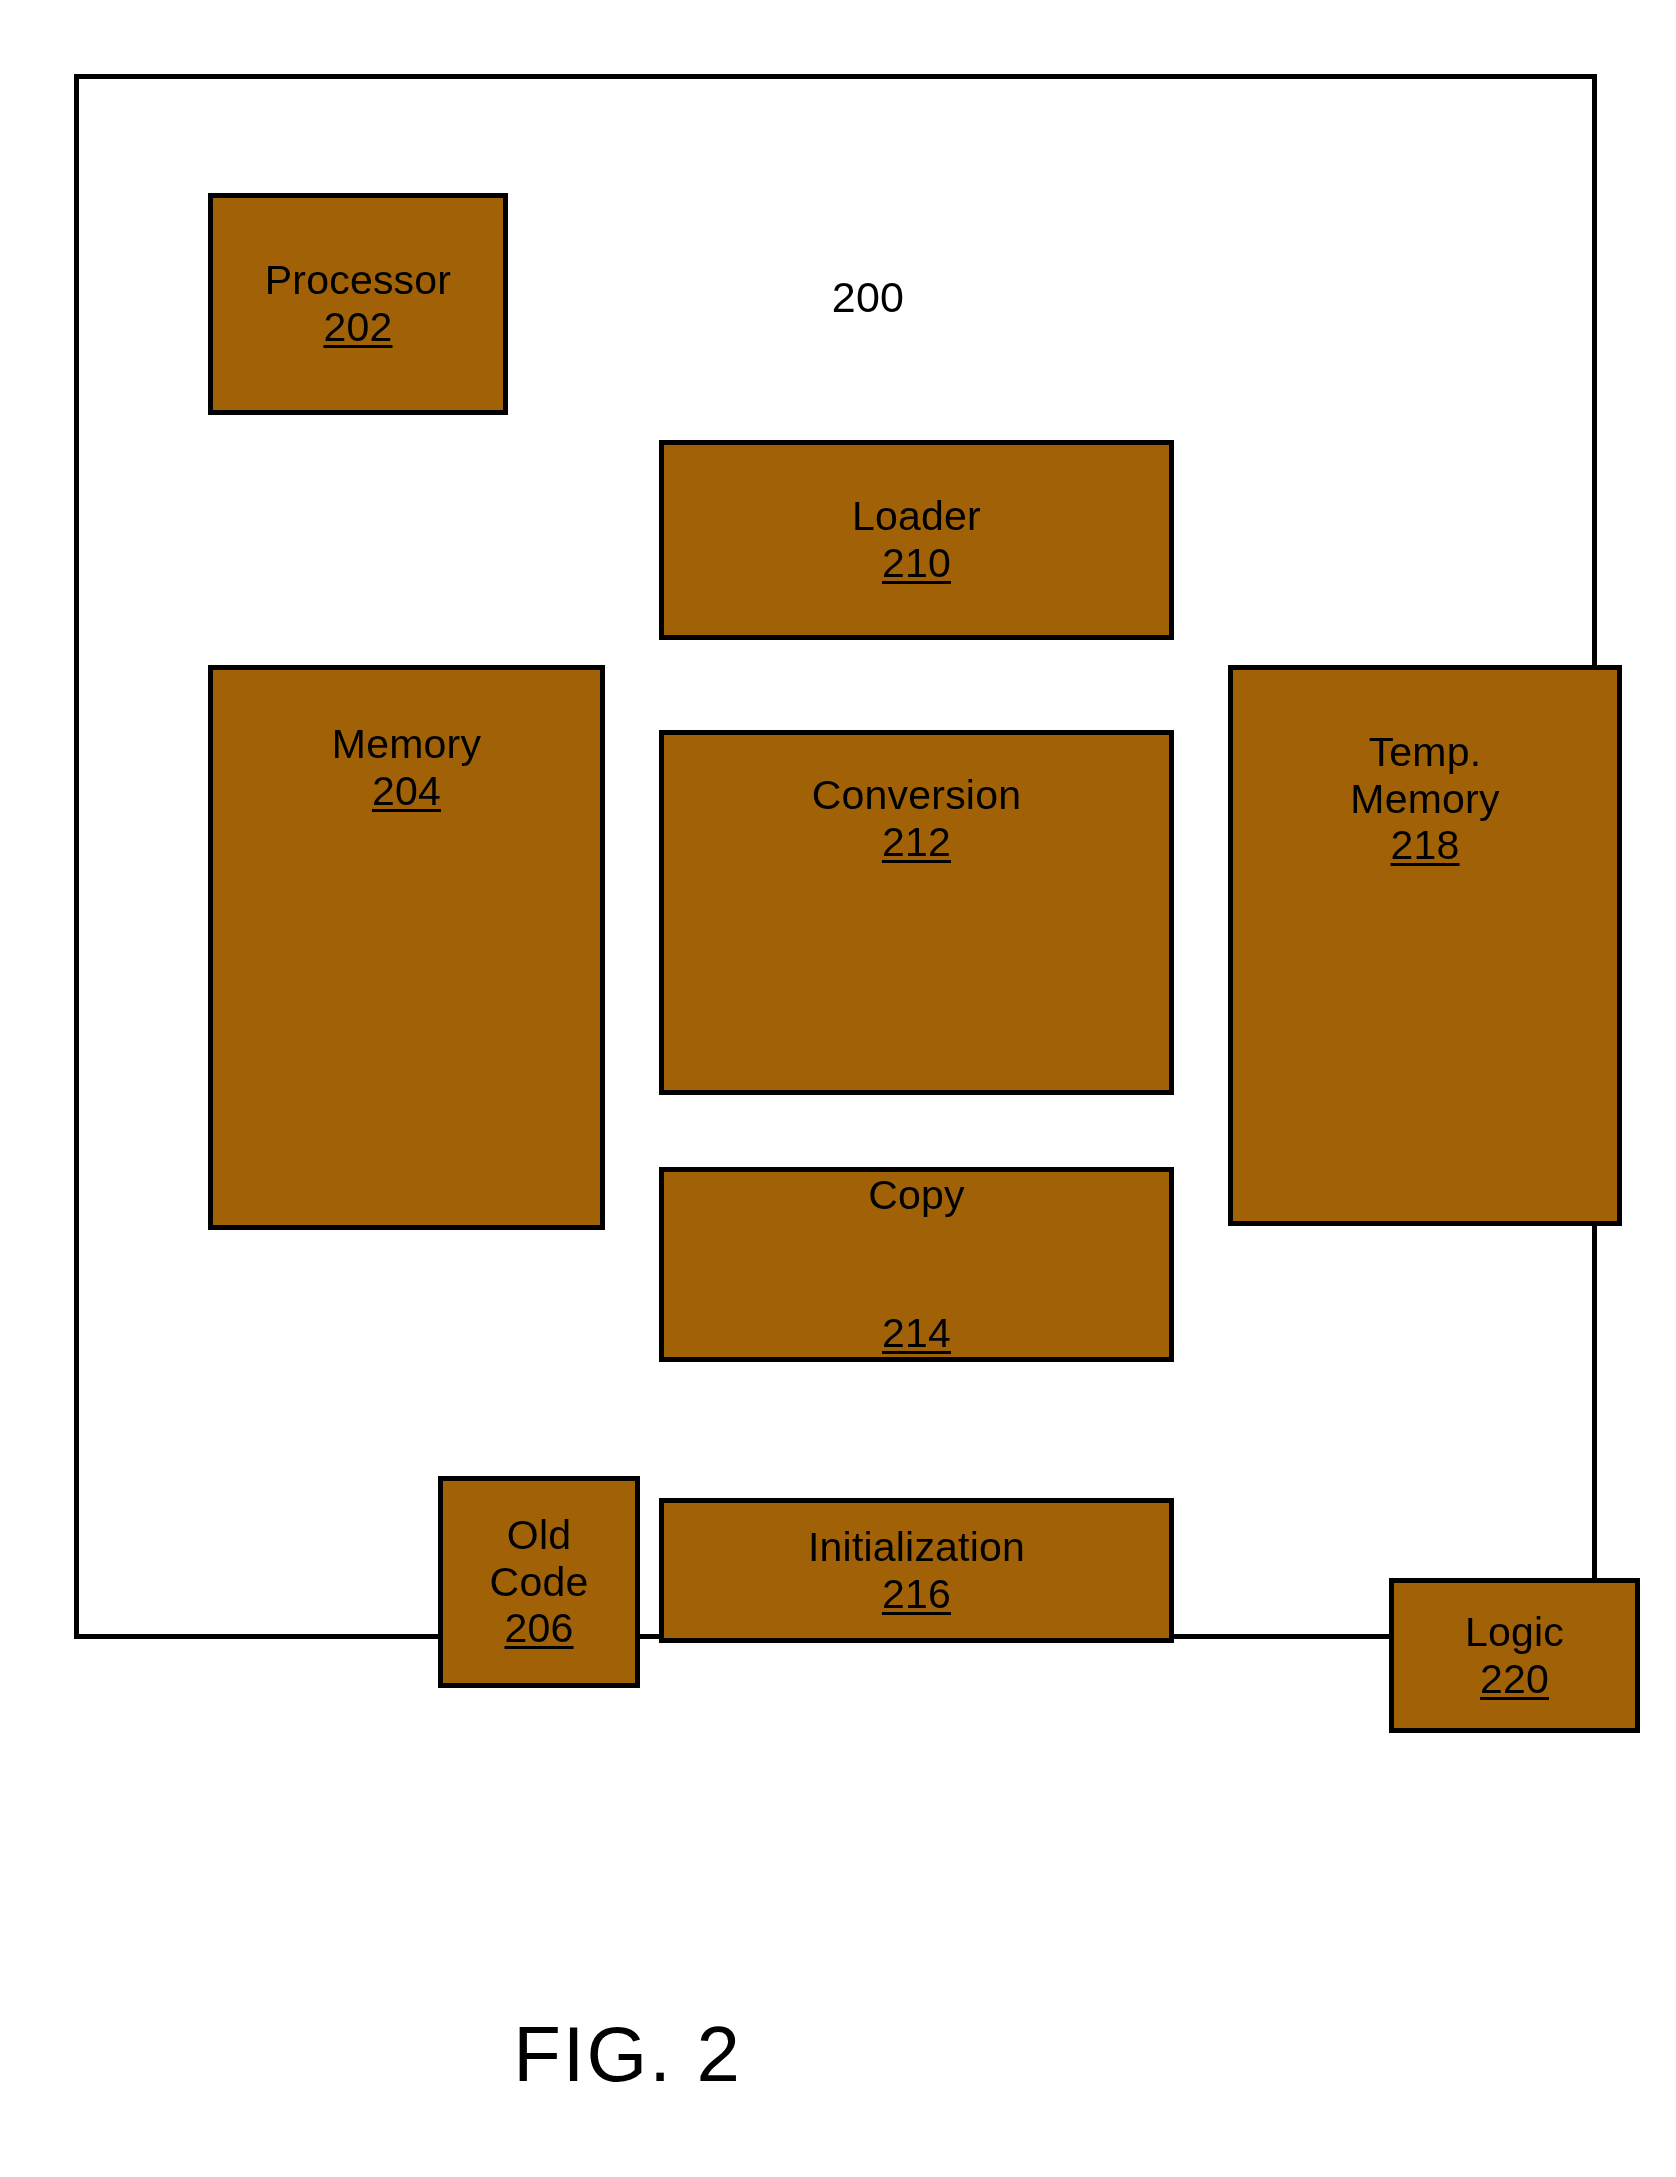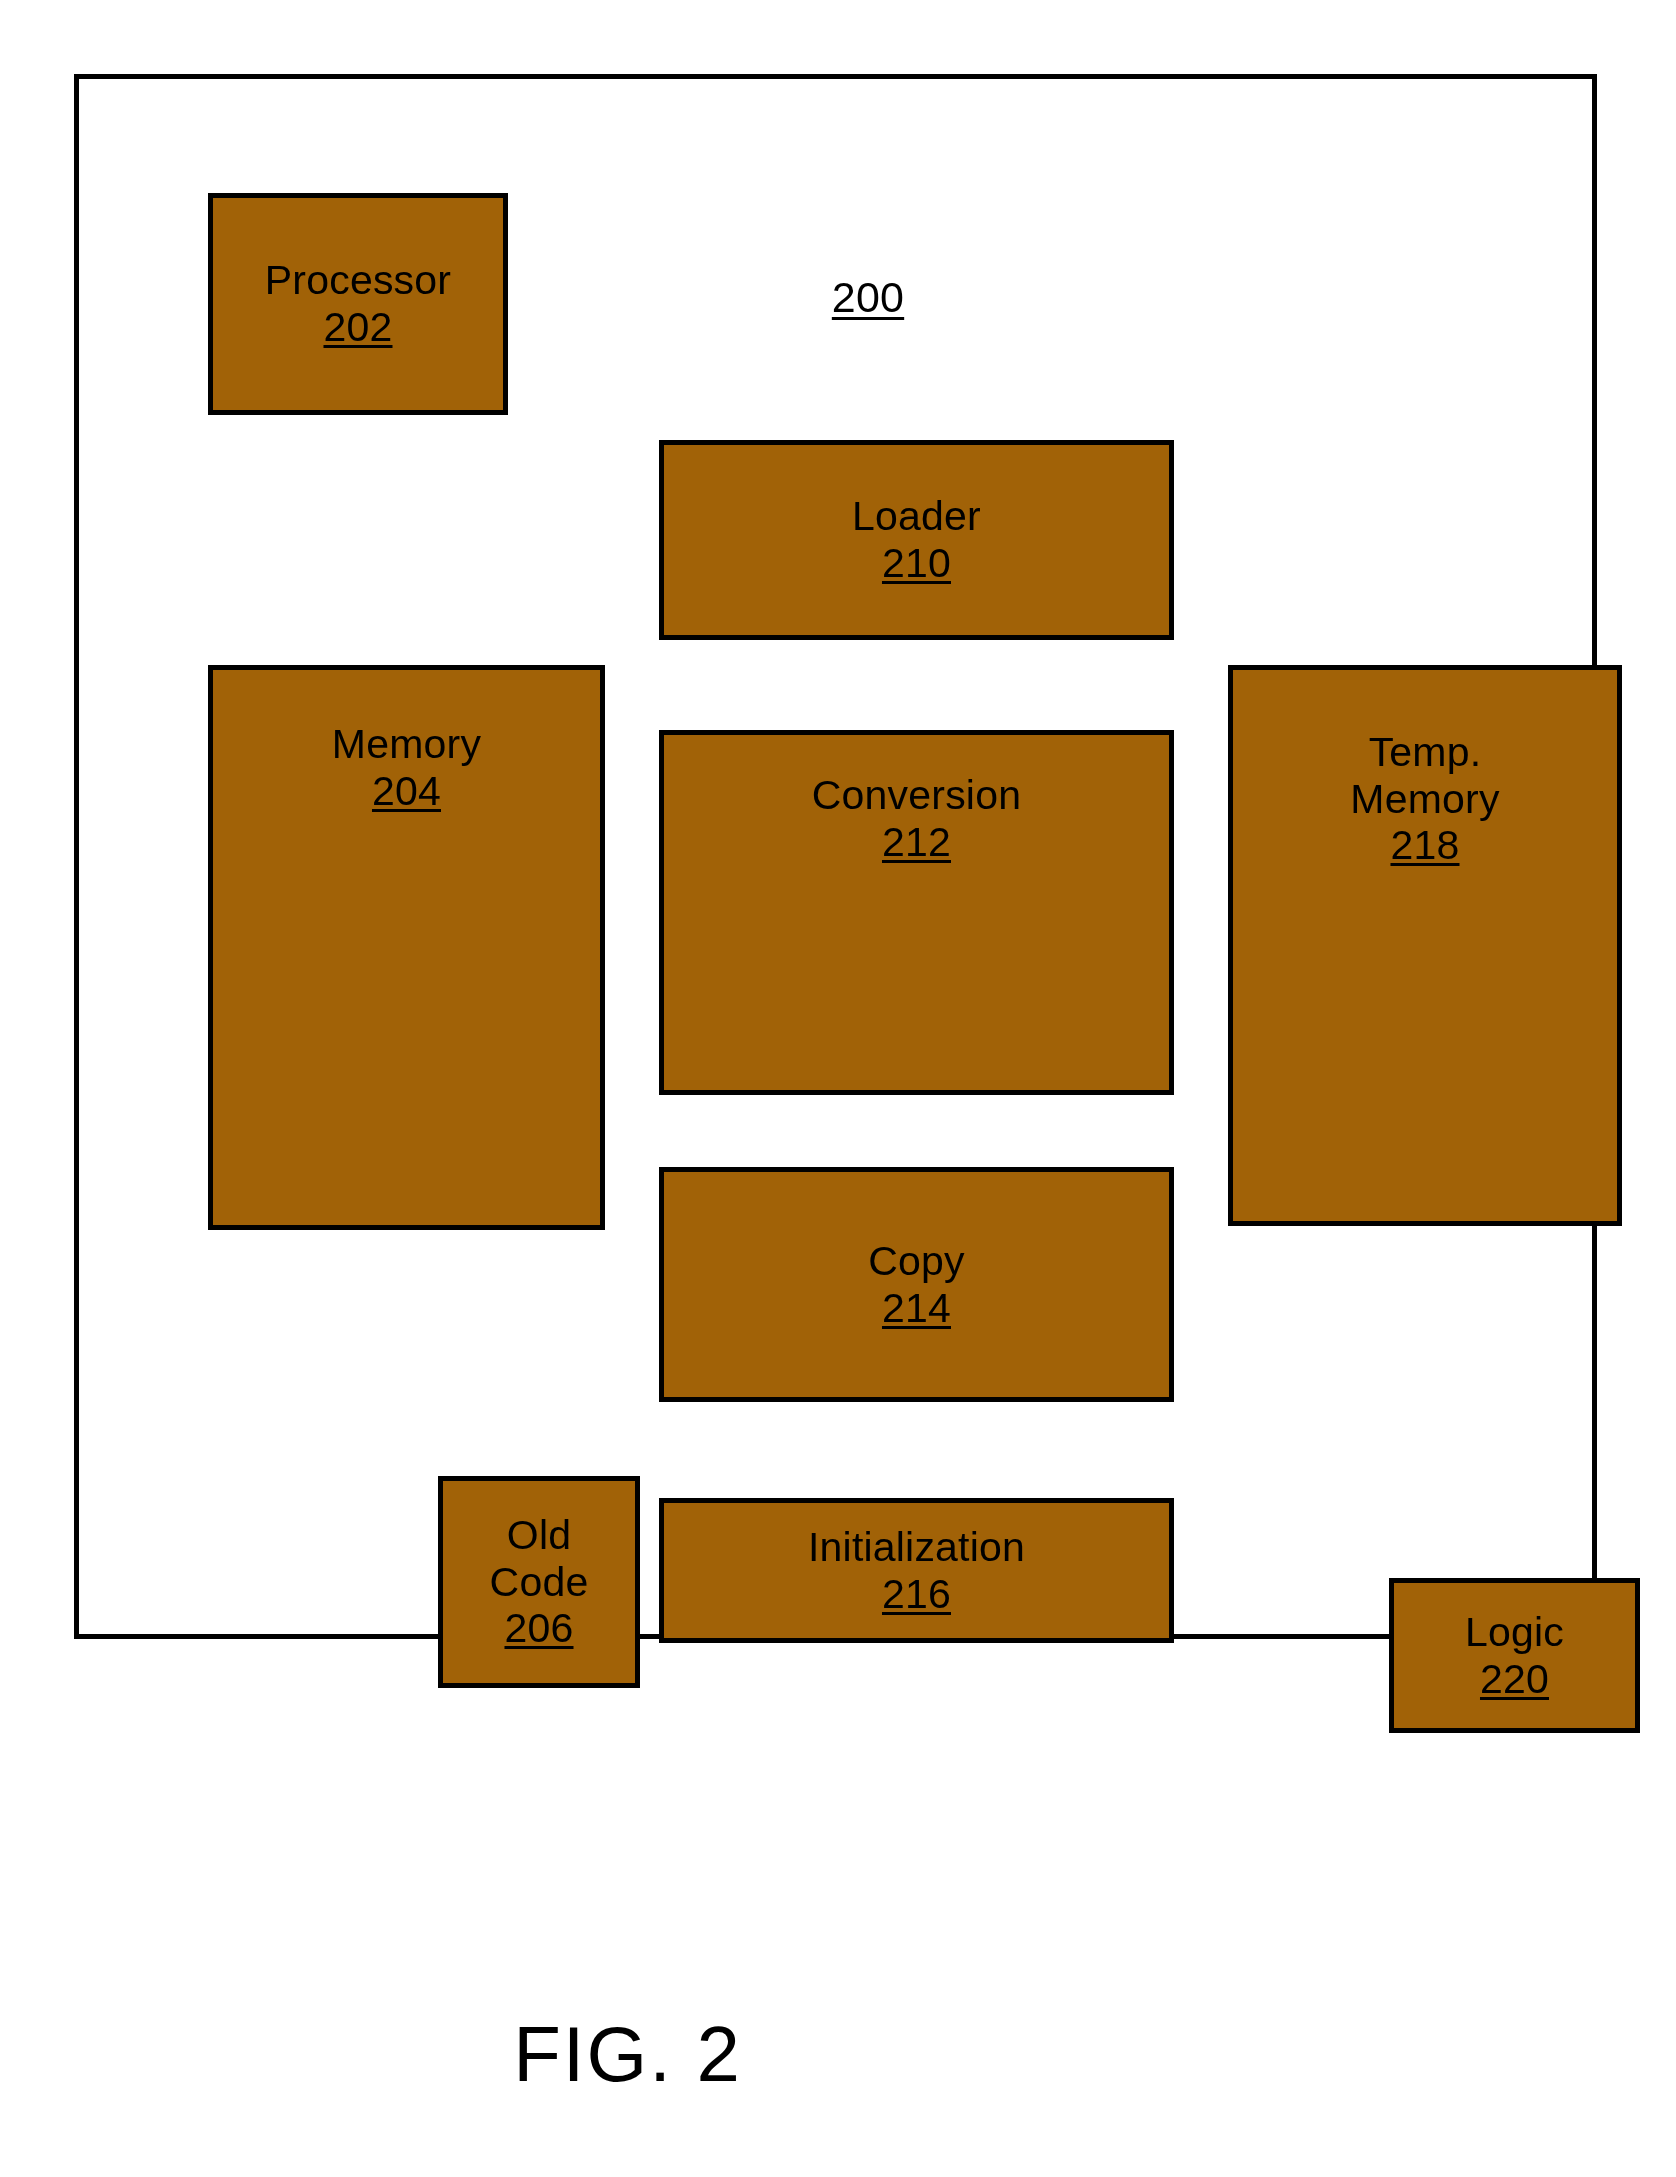--- a/index.html
+++ b/index.html
@@ -66,39 +66,38 @@
     white-space: nowrap;
     letter-spacing: 0.2px;
   }
 
   
   #box-processor   { left: 129px;  top: 114px;  width: 300px; height: 222px; justify-content: center; }
   #box-loader      { left: 580px;  top: 361px;  width: 515px; height: 200px; justify-content: center; }
   #box-memory      { left: 129px;  top: 586px;  width: 397px; height: 565px; padding-top: 51px; }
   #box-conversion  { left: 580px;  top: 651px;  width: 515px; height: 365px; padding-top: 37px; }
   #box-tempmemory  { left: 1149px; top: 586px;  width: 394px; height: 561px; padding-top: 59px; }
-  #box-copy        { left: 580px;  top: 1088px; width: 515px; height: 235px; justify-content: center; }
+  #box-copy        { left: 580px;  top: 1088px; width: 515px; height: 195px; justify-content: space-between; }
   #box-initialization { left: 580px; top: 1419px; width: 515px; height: 145px; justify-content: center; }
 
   
   #box-oldcode  { left: 225px;  top: 806px; width: 202px; height: 212px; justify-content: center; }
   #box-logic    { left: 725px;  top: 843px; width: 251px; height: 155px; justify-content: center; }
 
   
   #system-ref {
     position: absolute;
     left: 0;
     top: 194px;
     width: 1676px;
     text-align: center;
     font-size: 43px;
     letter-spacing: 0.2px;
   }
   #system-ref .num {
-    text-decoration: underline;
     text-underline-offset: 4.9px;
     text-decoration-thickness: 2.9px;
     margin-left: -98px;
     margin-top: 44px;
   }
 
   
   #figure-caption {
     position: absolute;
     left: 0;

